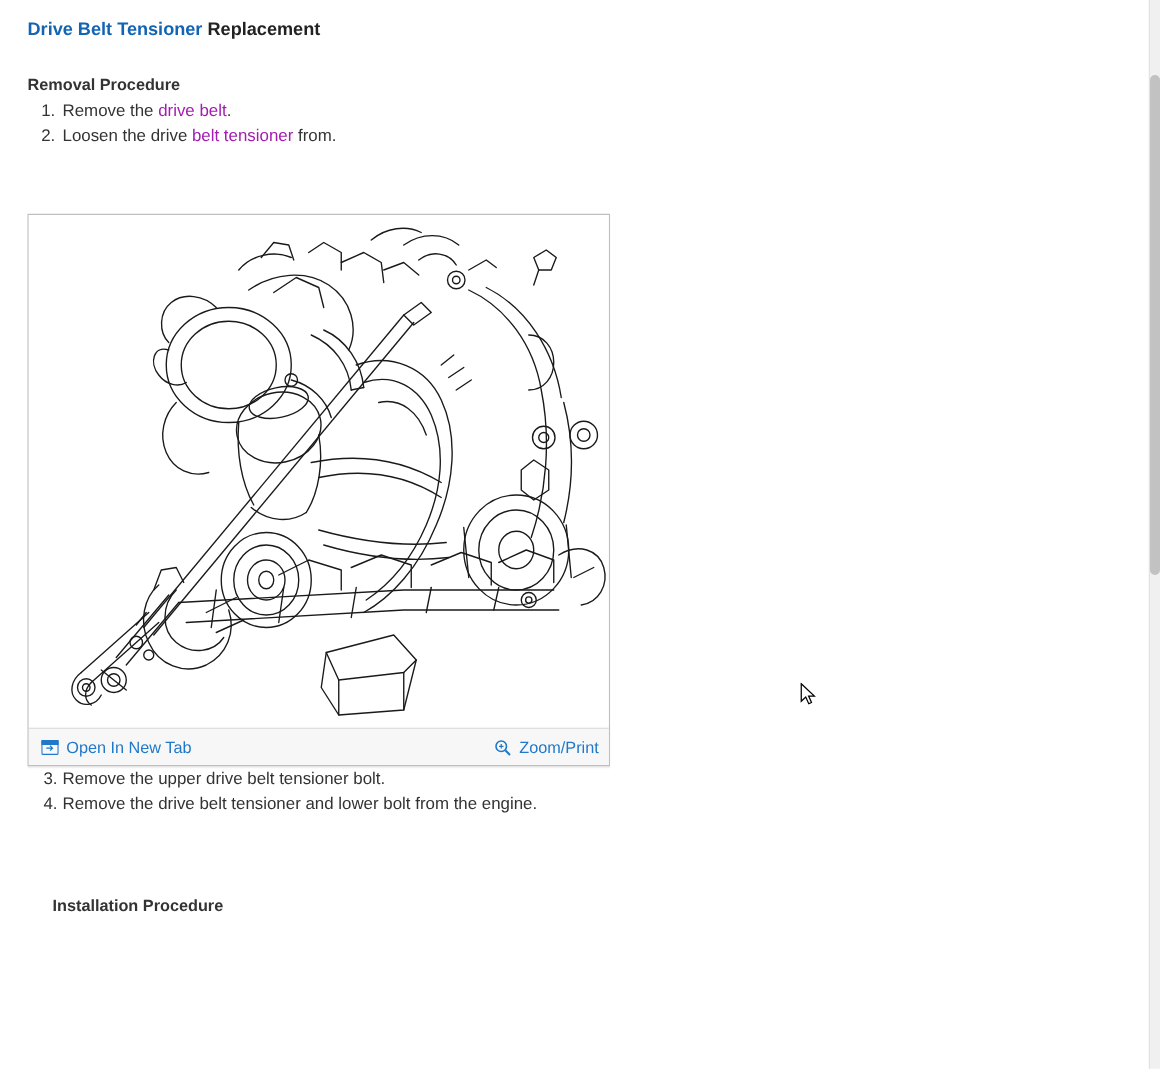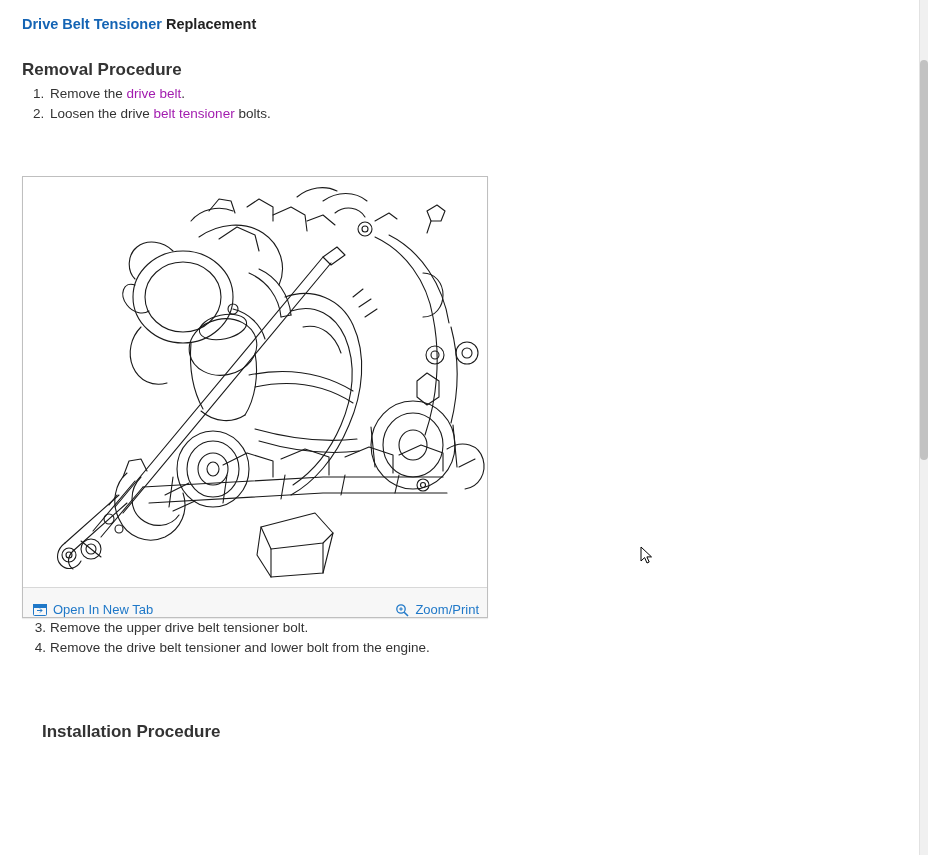--- a/index.html
+++ b/index.html
@@ -32,21 +32,21 @@
     font-size: 14.5px;
     font-weight: bold;
     margin: 0 0 0 0;
     line-height: 20px;
     color: #222222;
   }
   .doc-title .link-blue {
     color: #1464b4;
   }
   .section-head {
-    font-size: 17px;
+    font-size: 13px;
     font-weight: bold;
     color: #333333;
     margin: 26px 0 4px 0;
   }
   ol.steps {
     margin: 0;
     padding: 0 0 0 26px;
     list-style: decimal;
     font-size: 13.5px;
     color: #333333;
@@ -76,21 +76,21 @@
   }
   .figure-img svg {
     position: absolute;
     left: 0; top: 0;
   }
   .figure-bar {
     height: 30px;
     border-top: 1px solid #d8d8d8;
     background: #f7f7f7;
     display: flex;
-    align-items: flex-end;
+    align-items: center;
     justify-content: space-between;
     padding: 0 8px 0 10px;
     box-sizing: border-box;
     font-size: 13px;
   }
   .bar-btn {
     display: flex;
     align-items: center;
     gap: 6px;
     color: #1f78c8;
@@ -173,21 +173,21 @@
   <div class="content">
 
     <h1 class="doc-title">
       <span class="link-blue">Drive Belt Tensioner</span><span> Replacement</span>
     </h1>
 
     <div class="section-head">Removal Procedure</div>
 
     <ol class="steps">
       <li><span>Remove the </span><a class="inline-link" href="#">drive belt</a><span>.</span></li>
-      <li><span>Loosen the drive </span><a class="inline-link" href="#">belt tensioner</a><span> bolts.</span></li>
+      <li><span>Loosen the drive </span><a class="inline-link" href="#">belt tensioner</a><span> from.</span></li>
     </ol>
 
     <div class="figure">
       <div class="figure-img">
         <svg width="464" height="410" viewBox="0 0 464 410" xmlns="http://www.w3.org/2000/svg">
           <g fill="none" stroke="#1a1a1a" stroke-width="1.1" stroke-linecap="round" stroke-linejoin="round">
 
             <ellipse cx="160" cy="120" rx="50" ry="46"></ellipse>
             <ellipse cx="160" cy="120" rx="38" ry="35"></ellipse>
             <path d="M112 108 C100 104 96 118 104 128 C110 136 120 138 126 134"></path>

